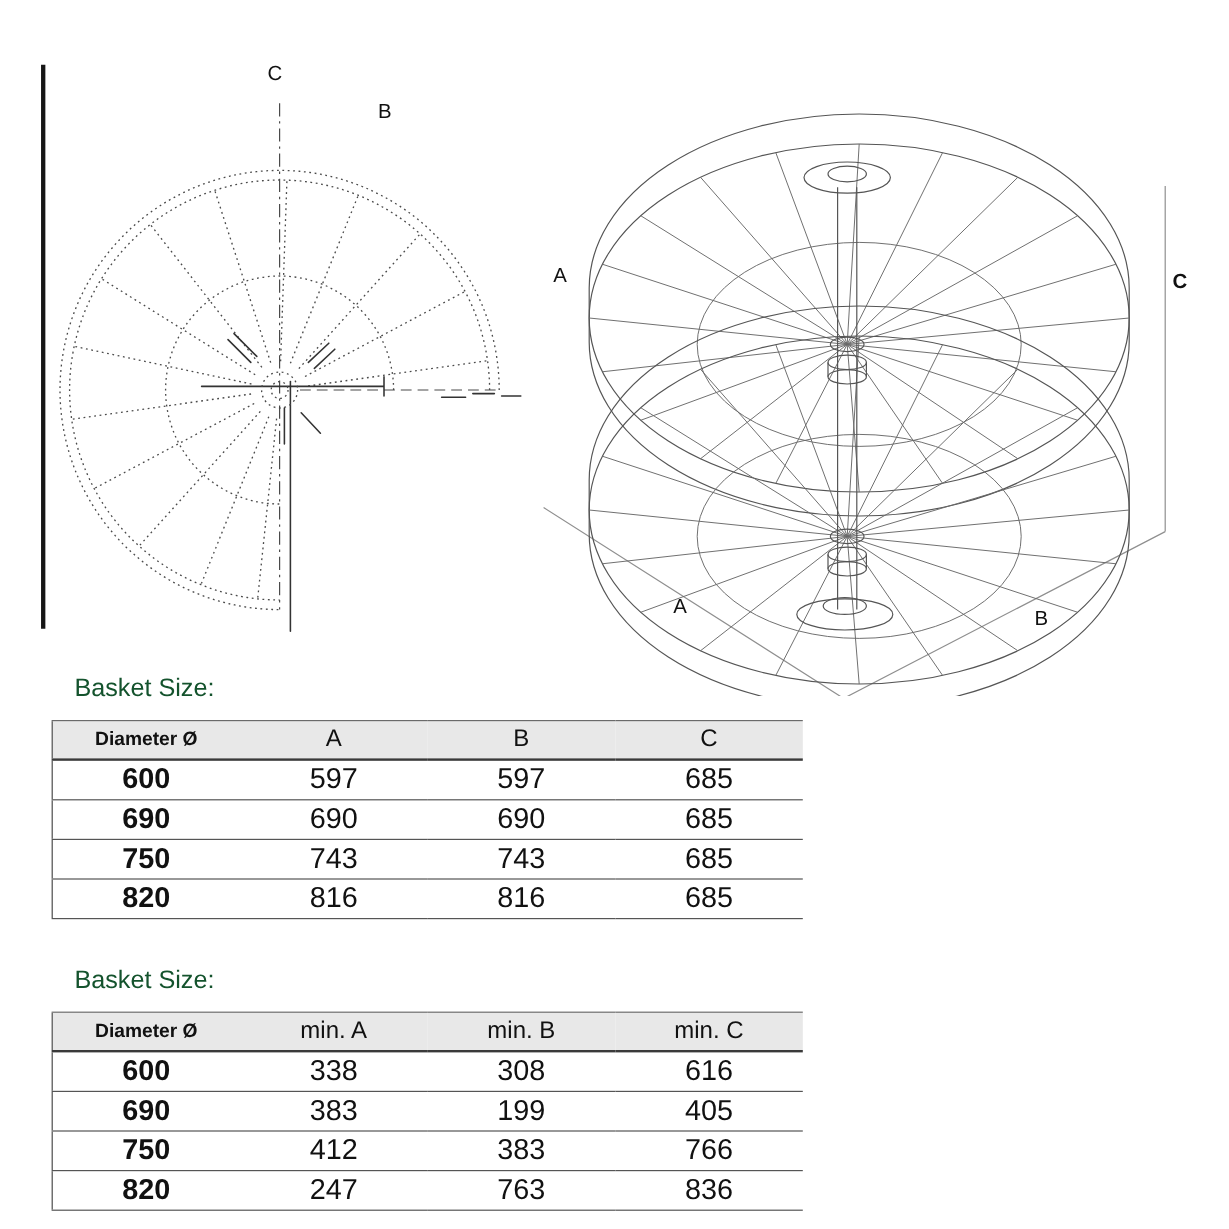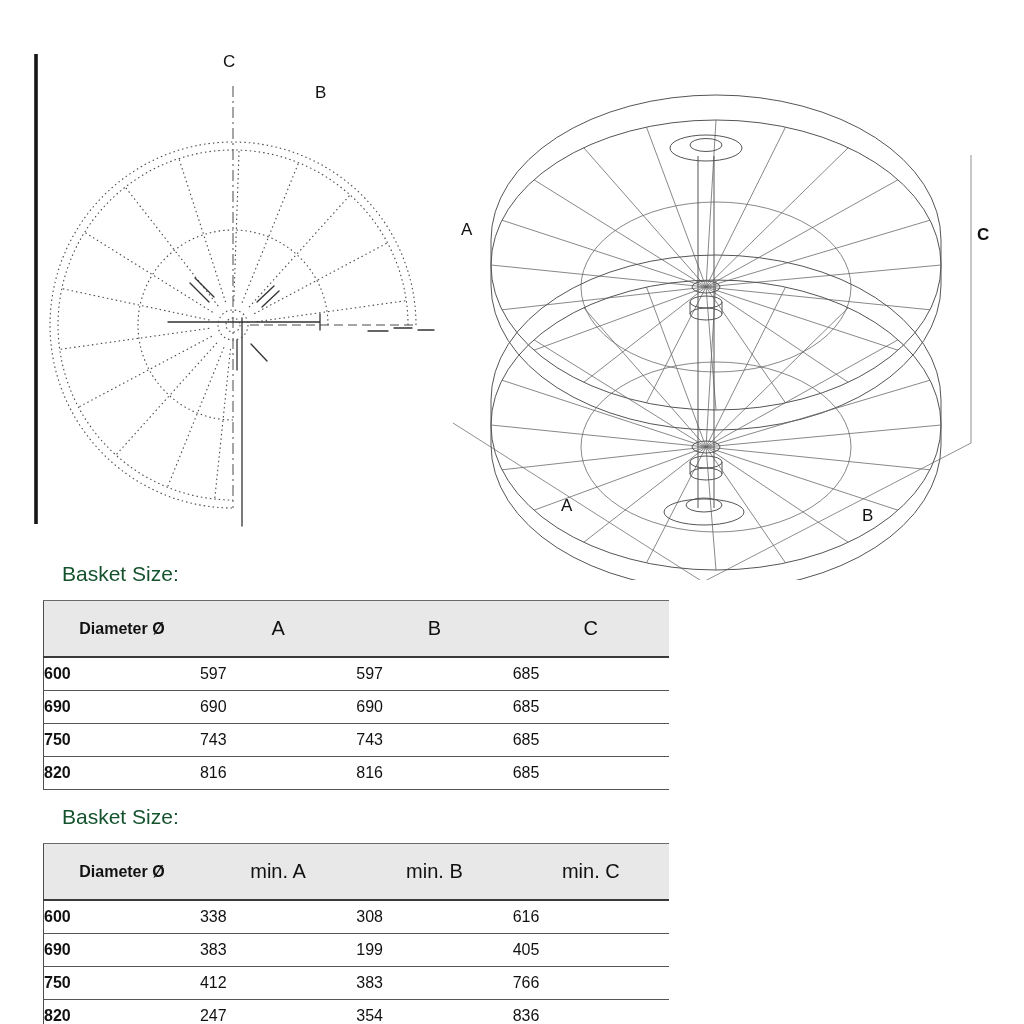--- a/index.html
+++ b/index.html
@@ -25,23 +25,23 @@
 
   .tbl-title{position:absolute;left:62px;font-size:21px;color:#14532d;}
   #basket-title{top:562px;}
   #cabinet-title{top:805px;}
 
   table.spec{position:absolute;left:43px;width:626px;border-collapse:collapse;table-layout:fixed;
              border-left:1.6px solid #4d4d4d;}
   #basket-table{top:600px;}
   #cabinet-table{top:843px;}
   table.spec th{background:#e8e8e8;border-top:1.6px solid #6a6a6a;border-bottom:2px solid #3a3a3a;
-                height:31px;font-weight:normal;font-size:20px;text-align:center;padding:12px;}
+                height:31px;font-weight:normal;font-size:20px;text-align:center;padding:0;}
   table.spec th:first-child{font-weight:bold;font-size:16px;}
-  table.spec td{border-bottom:1.6px solid #555;height:32px;text-align:left;font-size:16px;padding:0;}
+  table.spec td{border-bottom:1.6px solid #555;height:32px;text-align:center;font-size:24px;padding:0;}
   table.spec td:first-child{font-weight:bold;}
 </style>
 </head>
 <body>
 
 <div class="page">
 
   <div class="drawing" id="top-view">
     <svg viewBox="0 0 420 500">
 
@@ -232,19 +232,19 @@
         </tr>
         <tr>
           <td>750</td>
           <td>412</td>
           <td>383</td>
           <td>766</td>
         </tr>
         <tr>
           <td>820</td>
           <td>247</td>
-          <td>354</td>
+          <td>763</td>
           <td>836</td>
         </tr>
       </tbody>
     </table>
 
 </div>
 
 </body></html>

